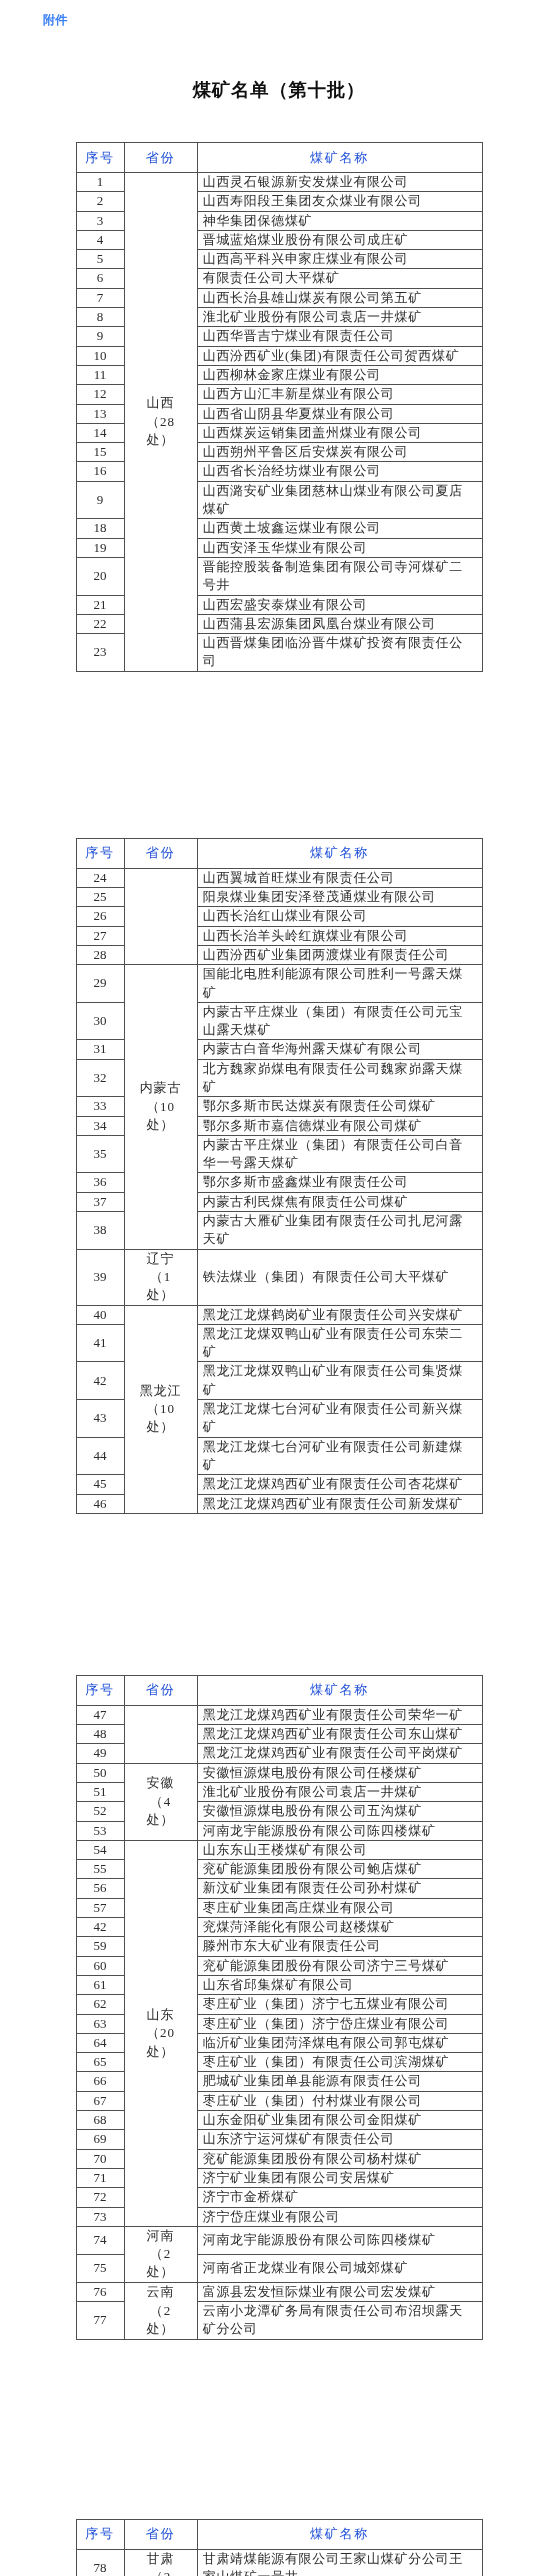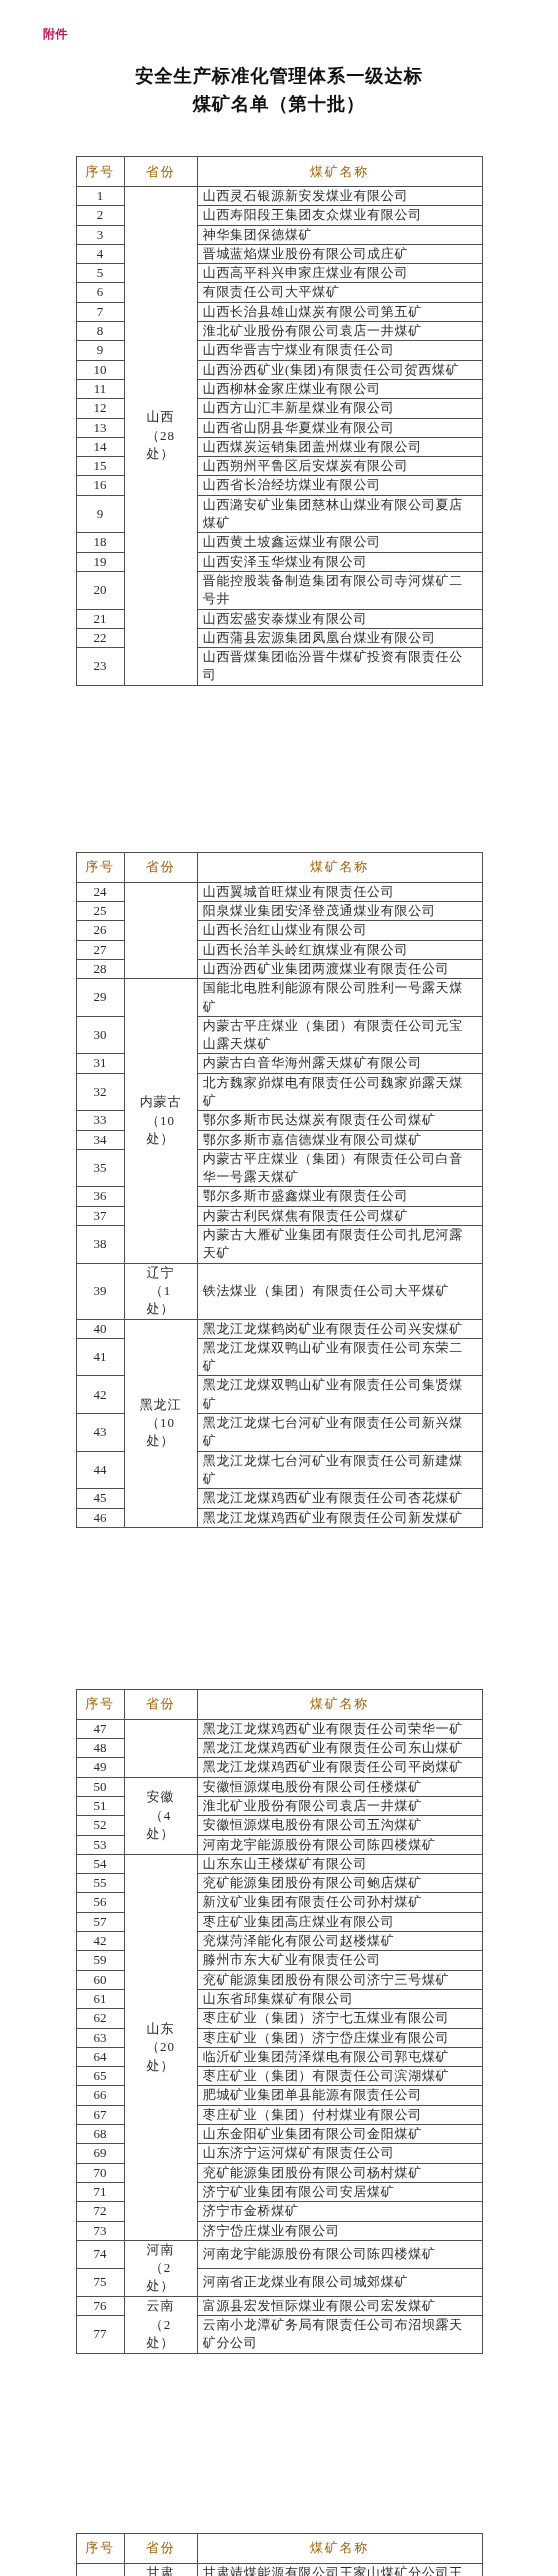--- a/index.html
+++ b/index.html
@@ -4,26 +4,26 @@
 <style>
   html, body { margin: 0; padding: 0; }
   body {
     width: 558px;
     min-height: 2576px;
     background: #ffffff;
     font-family: "Liberation Serif", "DejaVu Serif", serif;
     color: #2b2b2b;
   }
   .attachment {
-    padding-top: 26px;
+    padding-top: 12px;
     margin-left: 43px;
     font-family: "Liberation Sans", "DejaVu Sans", sans-serif;
     font-weight: 700;
     font-size: 12.2px;
-    color: #be185d;
+    color: #3b82f6;
   }
   .title {
     margin: 19px 0 0 0;
     text-align: center;
     font-size: 18.3px;
     font-weight: 700;
     line-height: 28px;
     letter-spacing: 0.9px;
     color: #0f0f0f;
   }
@@ -36,34 +36,34 @@
   table.t1 { margin-top: 38px; }
   table.t2 { margin-top: 166px; }
   table.t3 { margin-top: 161px; }
   table.t4 { margin-top: 179px; }
   th, td { border: 0.9px solid #4f4f4f; overflow: hidden; }
   th {
     font-size: 13px;
     font-weight: 400;
     height: 27px;
     letter-spacing: 1.7px;
-    color: #a16207;
+    color: #1d4ed8;
     text-align: center;
   }
   td { font-size: 13px; line-height: 18.3px; vertical-align: middle; }
   td.no   { text-align: center; padding: 0; }
   td.province { text-align: center; letter-spacing: 0.9px; padding: 0 14px; }
   td.mine { padding: 0 5.2px; letter-spacing: 0.7px; text-align: left; word-break: break-all; }
 </style>
 </head>
 <body>
 
 <div class="attachment">附件</div>
 
-<h1 class="title"><span>安全生产标准化管理体系一级达标</span><br><span>煤矿名单（第十批）</span></h1>
+<h1 class="title"><br><span>煤矿名单（第十批）</span></h1>
 
 <table class="mine-table t1">
   <colgroup>
       <col style="width:48px">
       <col style="width:73px">
       <col style="width:285px">
     </colgroup>
   <thead>
     <tr>
       <th>序号</th>

